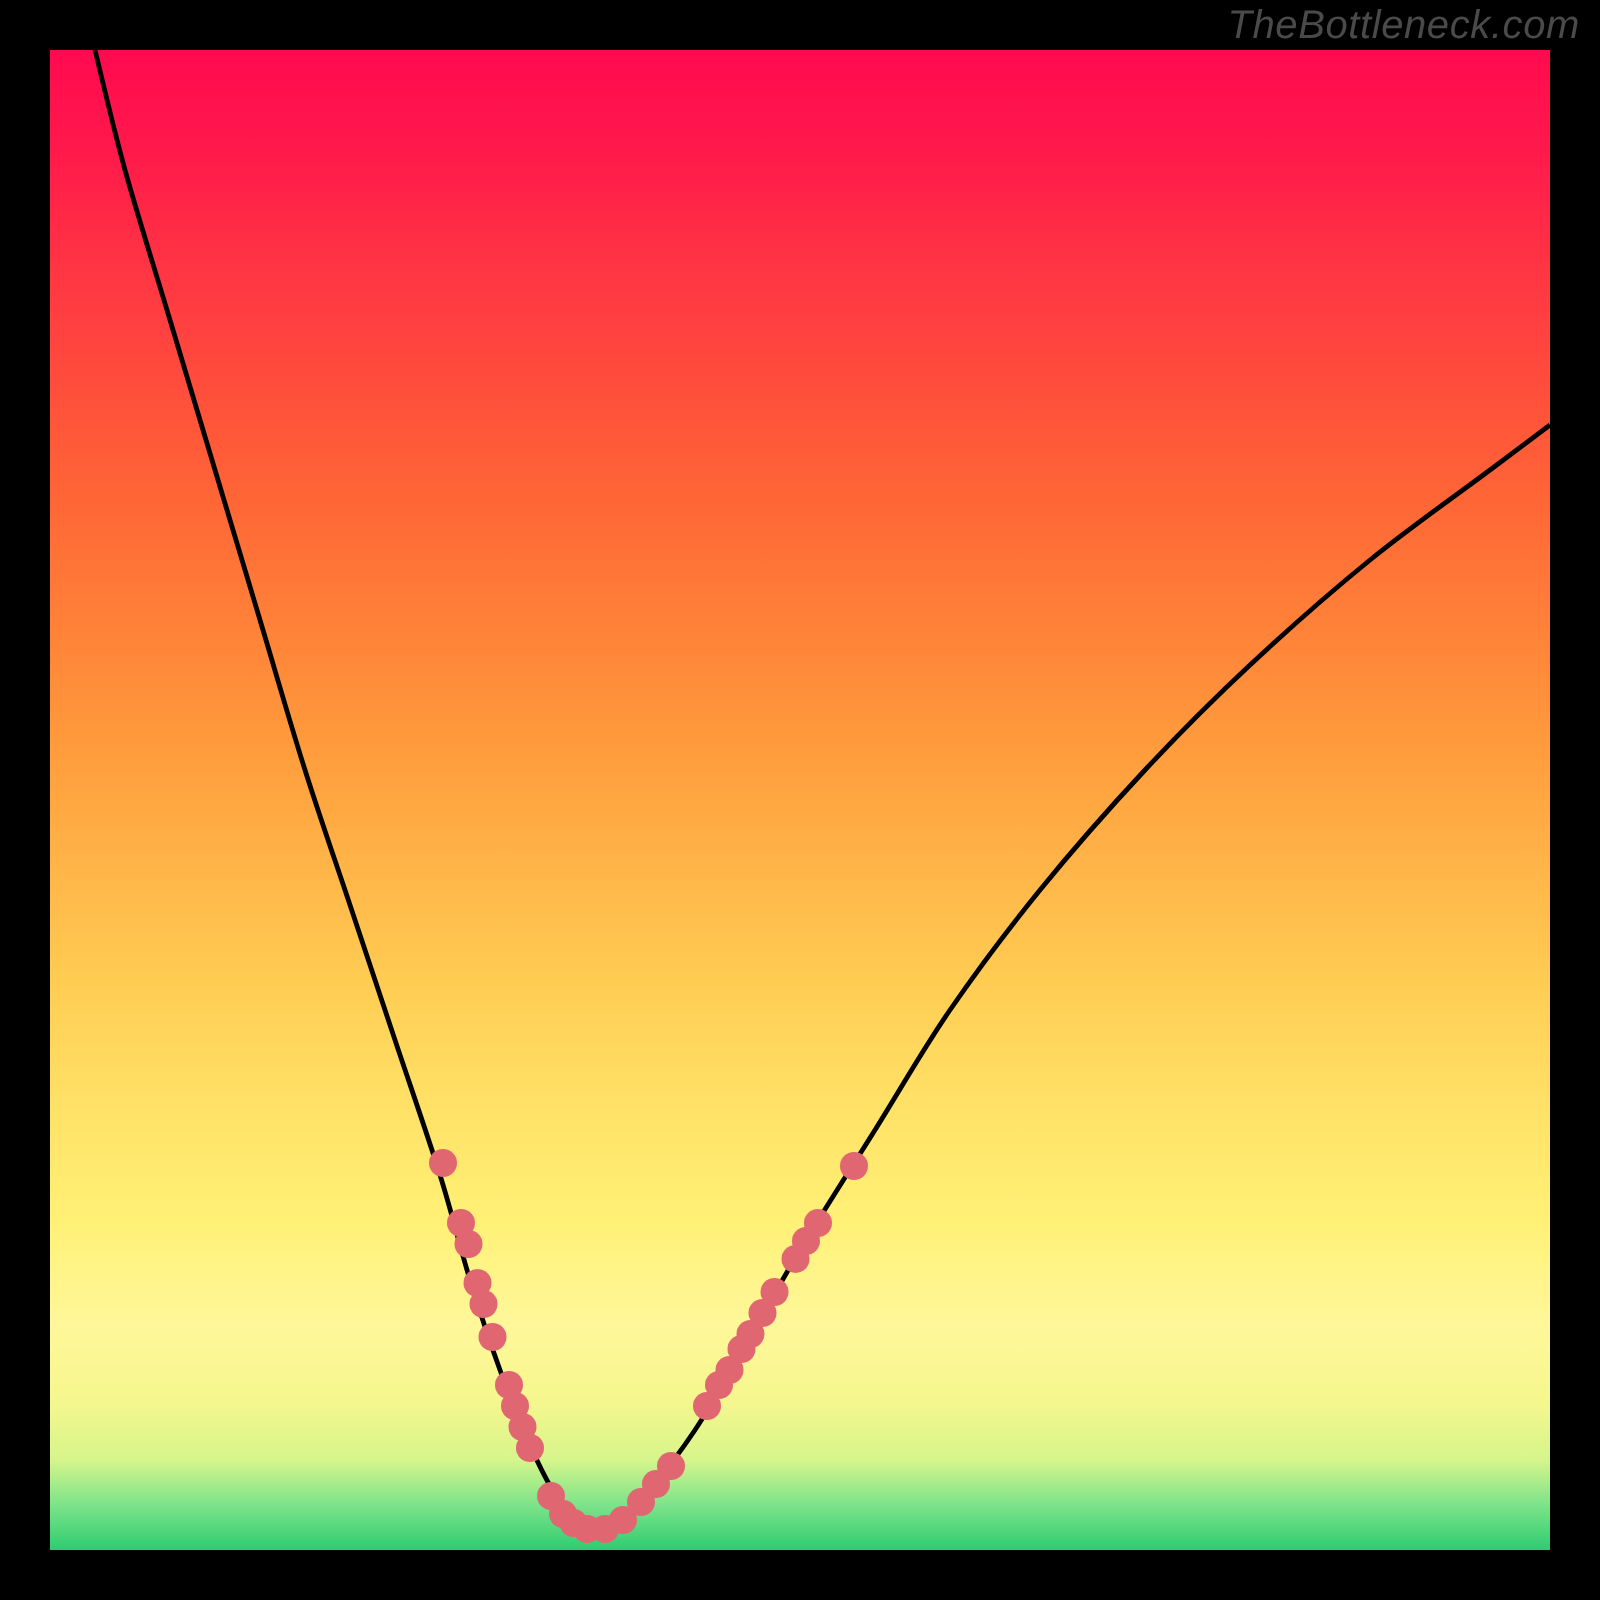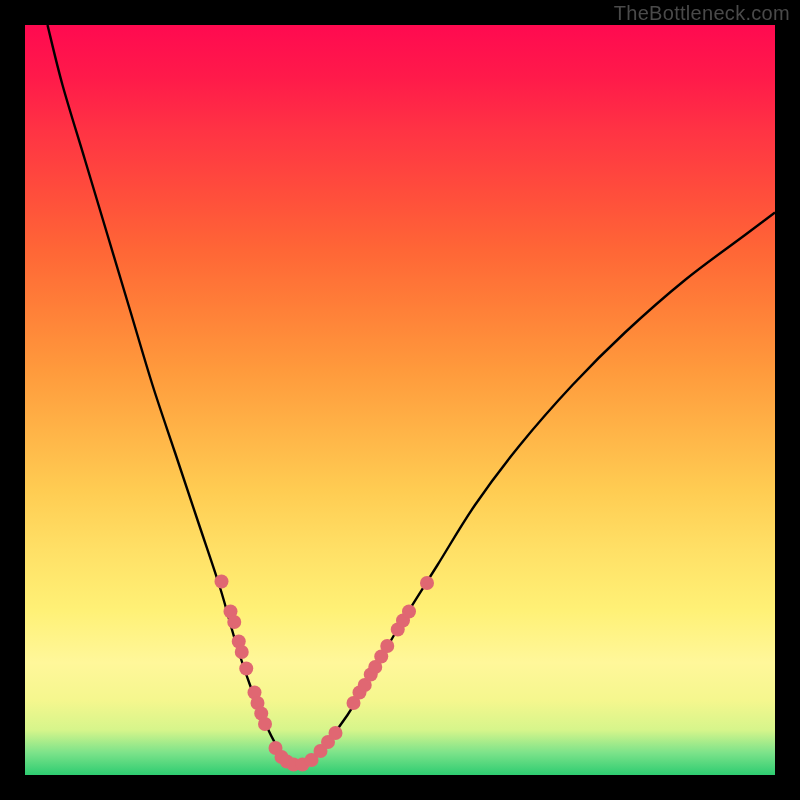--- a/index.html
+++ b/index.html
@@ -44,20 +44,21 @@
   }
   .watermark {
     position: absolute;
     top: 2px;
     right: 10px;
     color: #4a4a4a;
     font-size: 20px;
     font-weight: 500;
     letter-spacing: 0.3px;
     z-index: 50;
+    font-style: italic;
   }
   svg.curve {
     position: absolute;
     left: 25px;
     top: 25px;
     width: 750px;
     height: 750px;
     z-index: 20;
   }
 </style>

